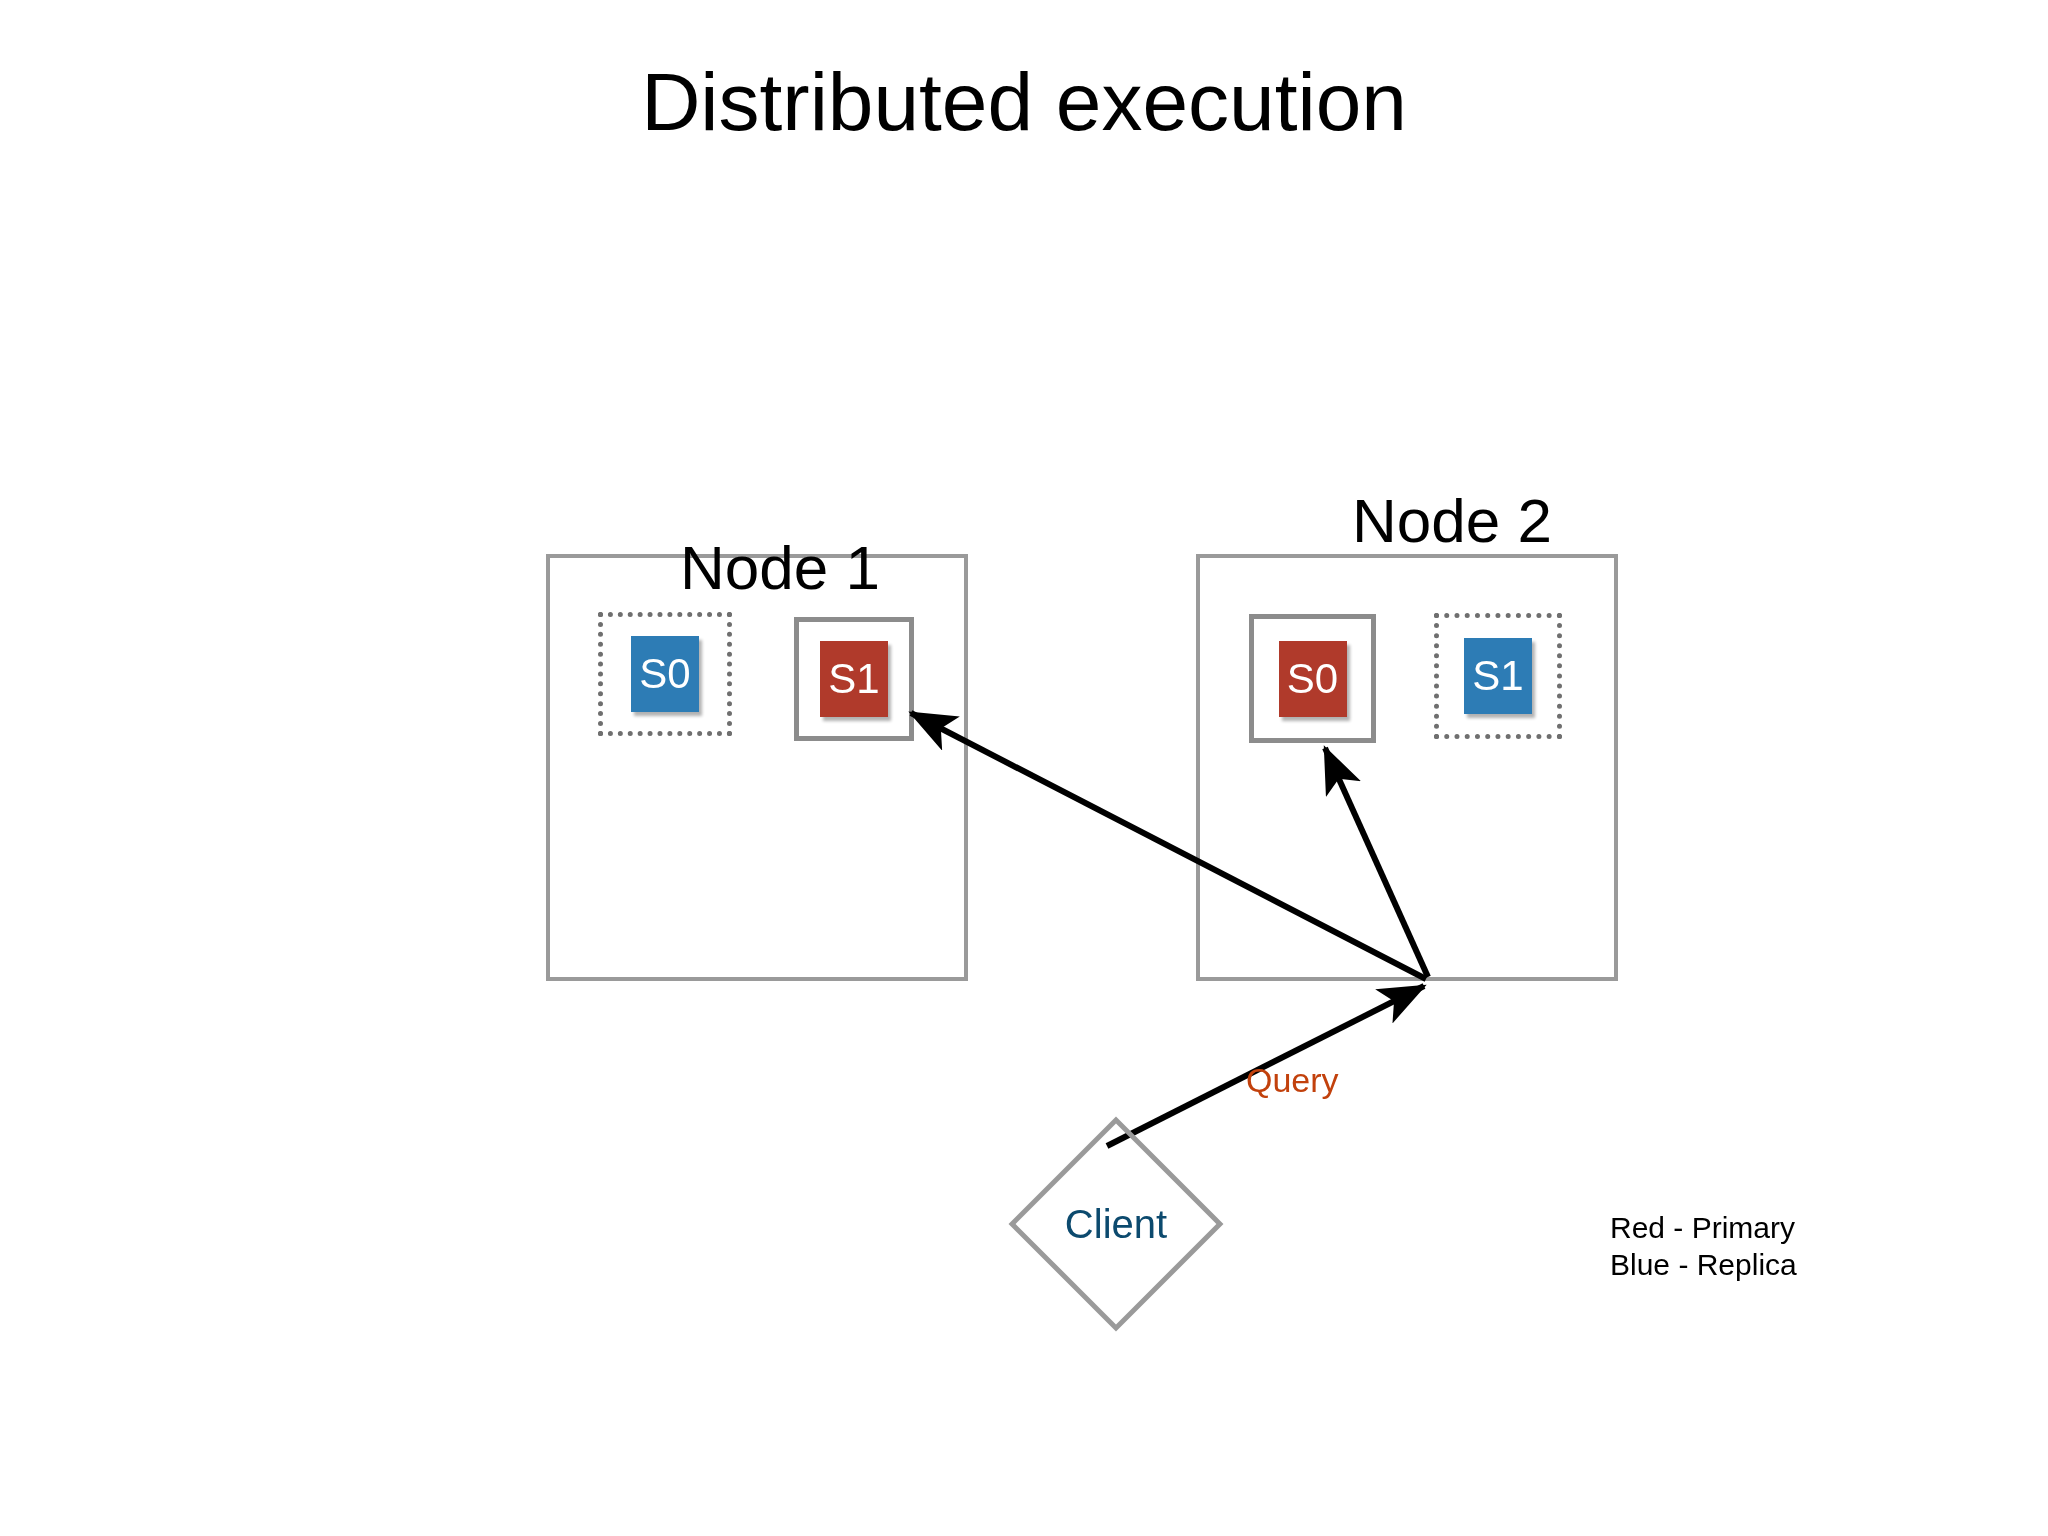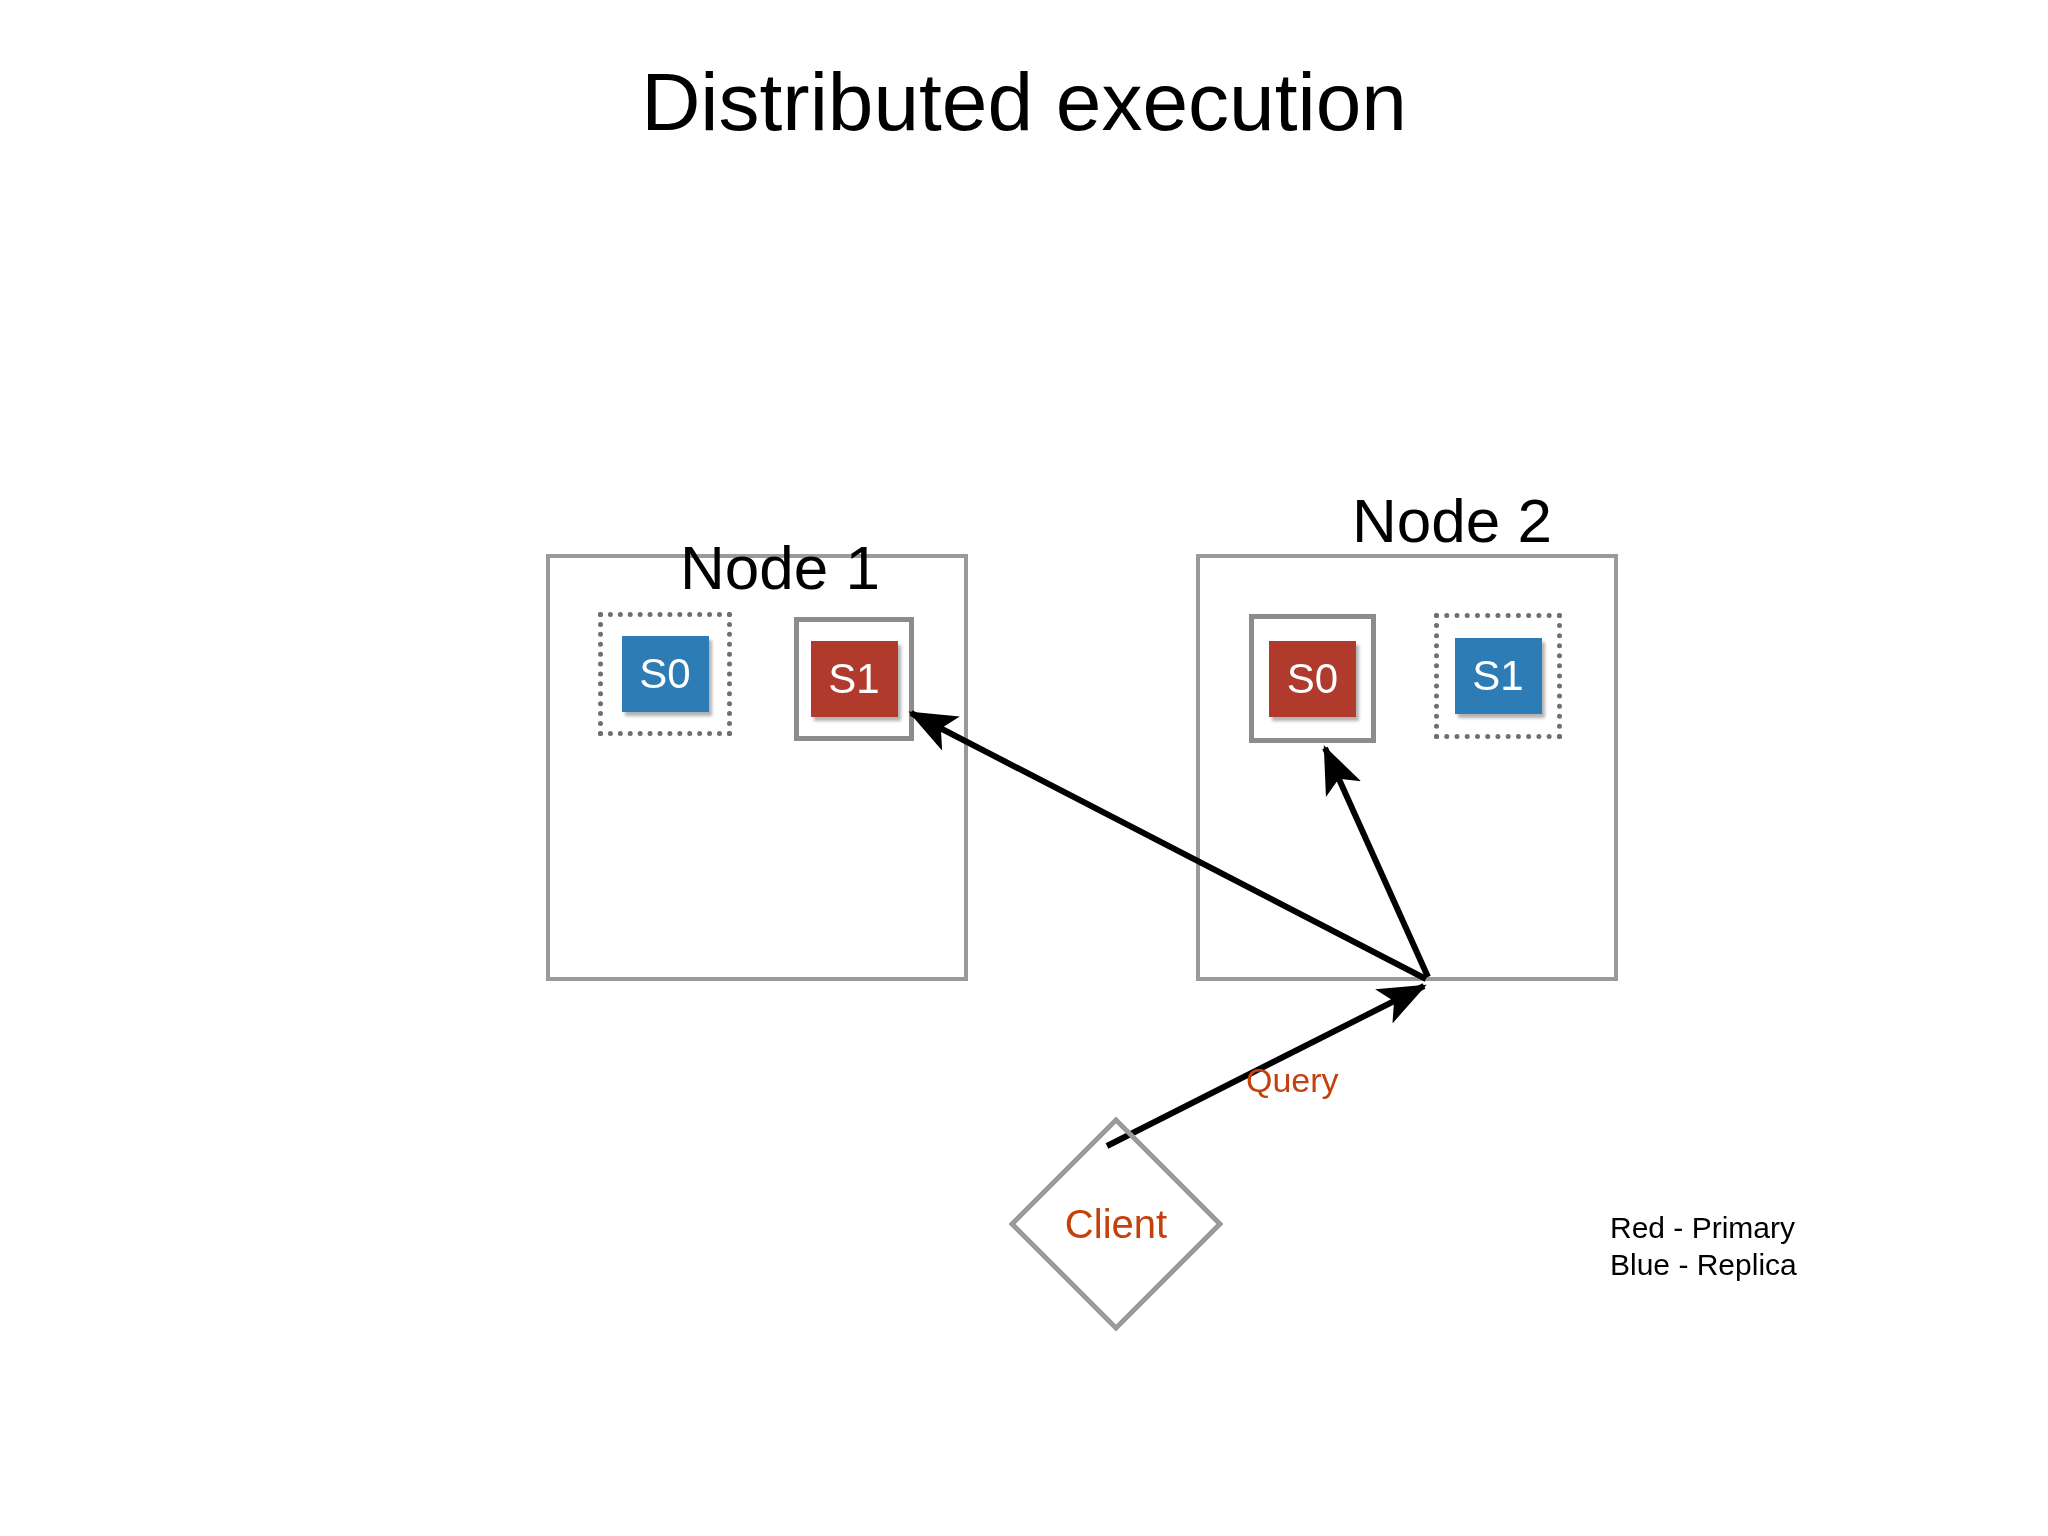--- a/index.html
+++ b/index.html
@@ -64,21 +64,21 @@
   .slot.solid  { border: 5px solid #8c8c8c; }
   .slot.dotted { border: 5px dotted #6f6f6f; }
 
   #n1-slot-s0 { left: 598px;  top: 612px; width: 134px; height: 124px; }
   #n1-slot-s1 { left: 794px;  top: 617px; width: 120px; height: 124px; }
   #n2-slot-s0 { left: 1249px; top: 614px; width: 127px; height: 129px; }
   #n2-slot-s1 { left: 1434px; top: 613px; width: 128px; height: 126px; }
 
   
   .chip {
-    width: 87px;
+    width: 68px;
     height: 76px;
     display: flex;
     align-items: center;
     justify-content: center;
     font-size: 42px;
     line-height: 1;
     color: #ffffff;
     box-shadow: 3px 4px 3px rgba(0,0,0,0.30);
     box-sizing: border-box;
   }
@@ -100,21 +100,21 @@
   #client-label {
     position: absolute;
     left: 1040px;
     top: 1148px;
     width: 152px;
     height: 152px;
     display: flex;
     align-items: center;
     justify-content: center;
     font-size: 40px;
-    color: #c2410c;
+    color: #0c4a6e;
     white-space: nowrap;
   }
 
   
   #query-label {
     position: absolute;
     left: 1246px;
     top: 1063px;
     font-size: 34px;
     line-height: 1;

